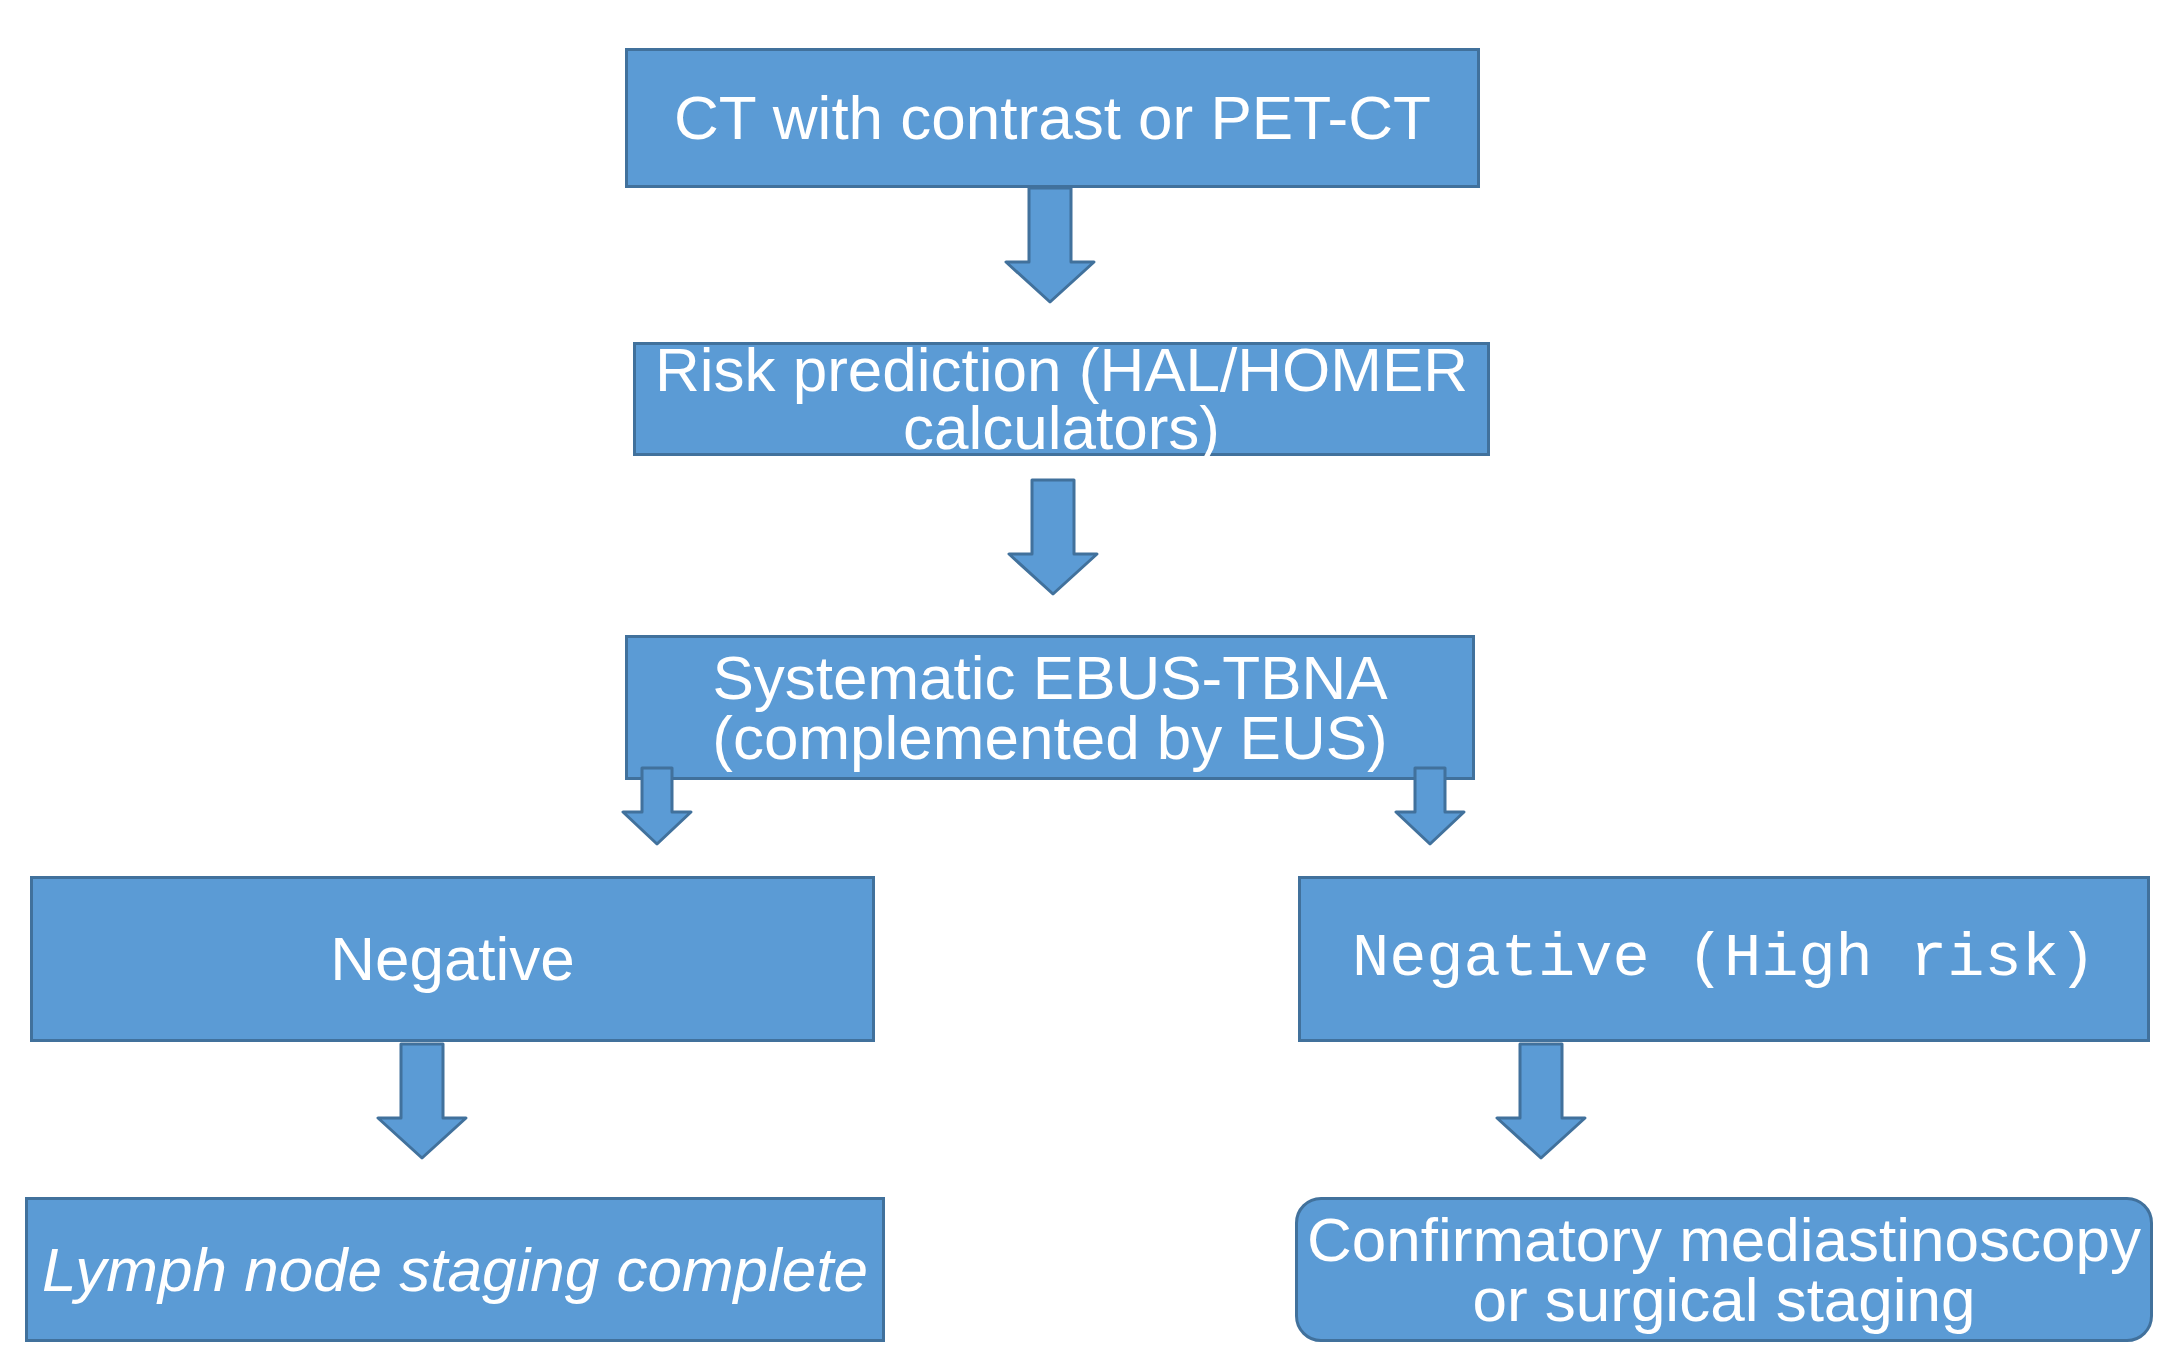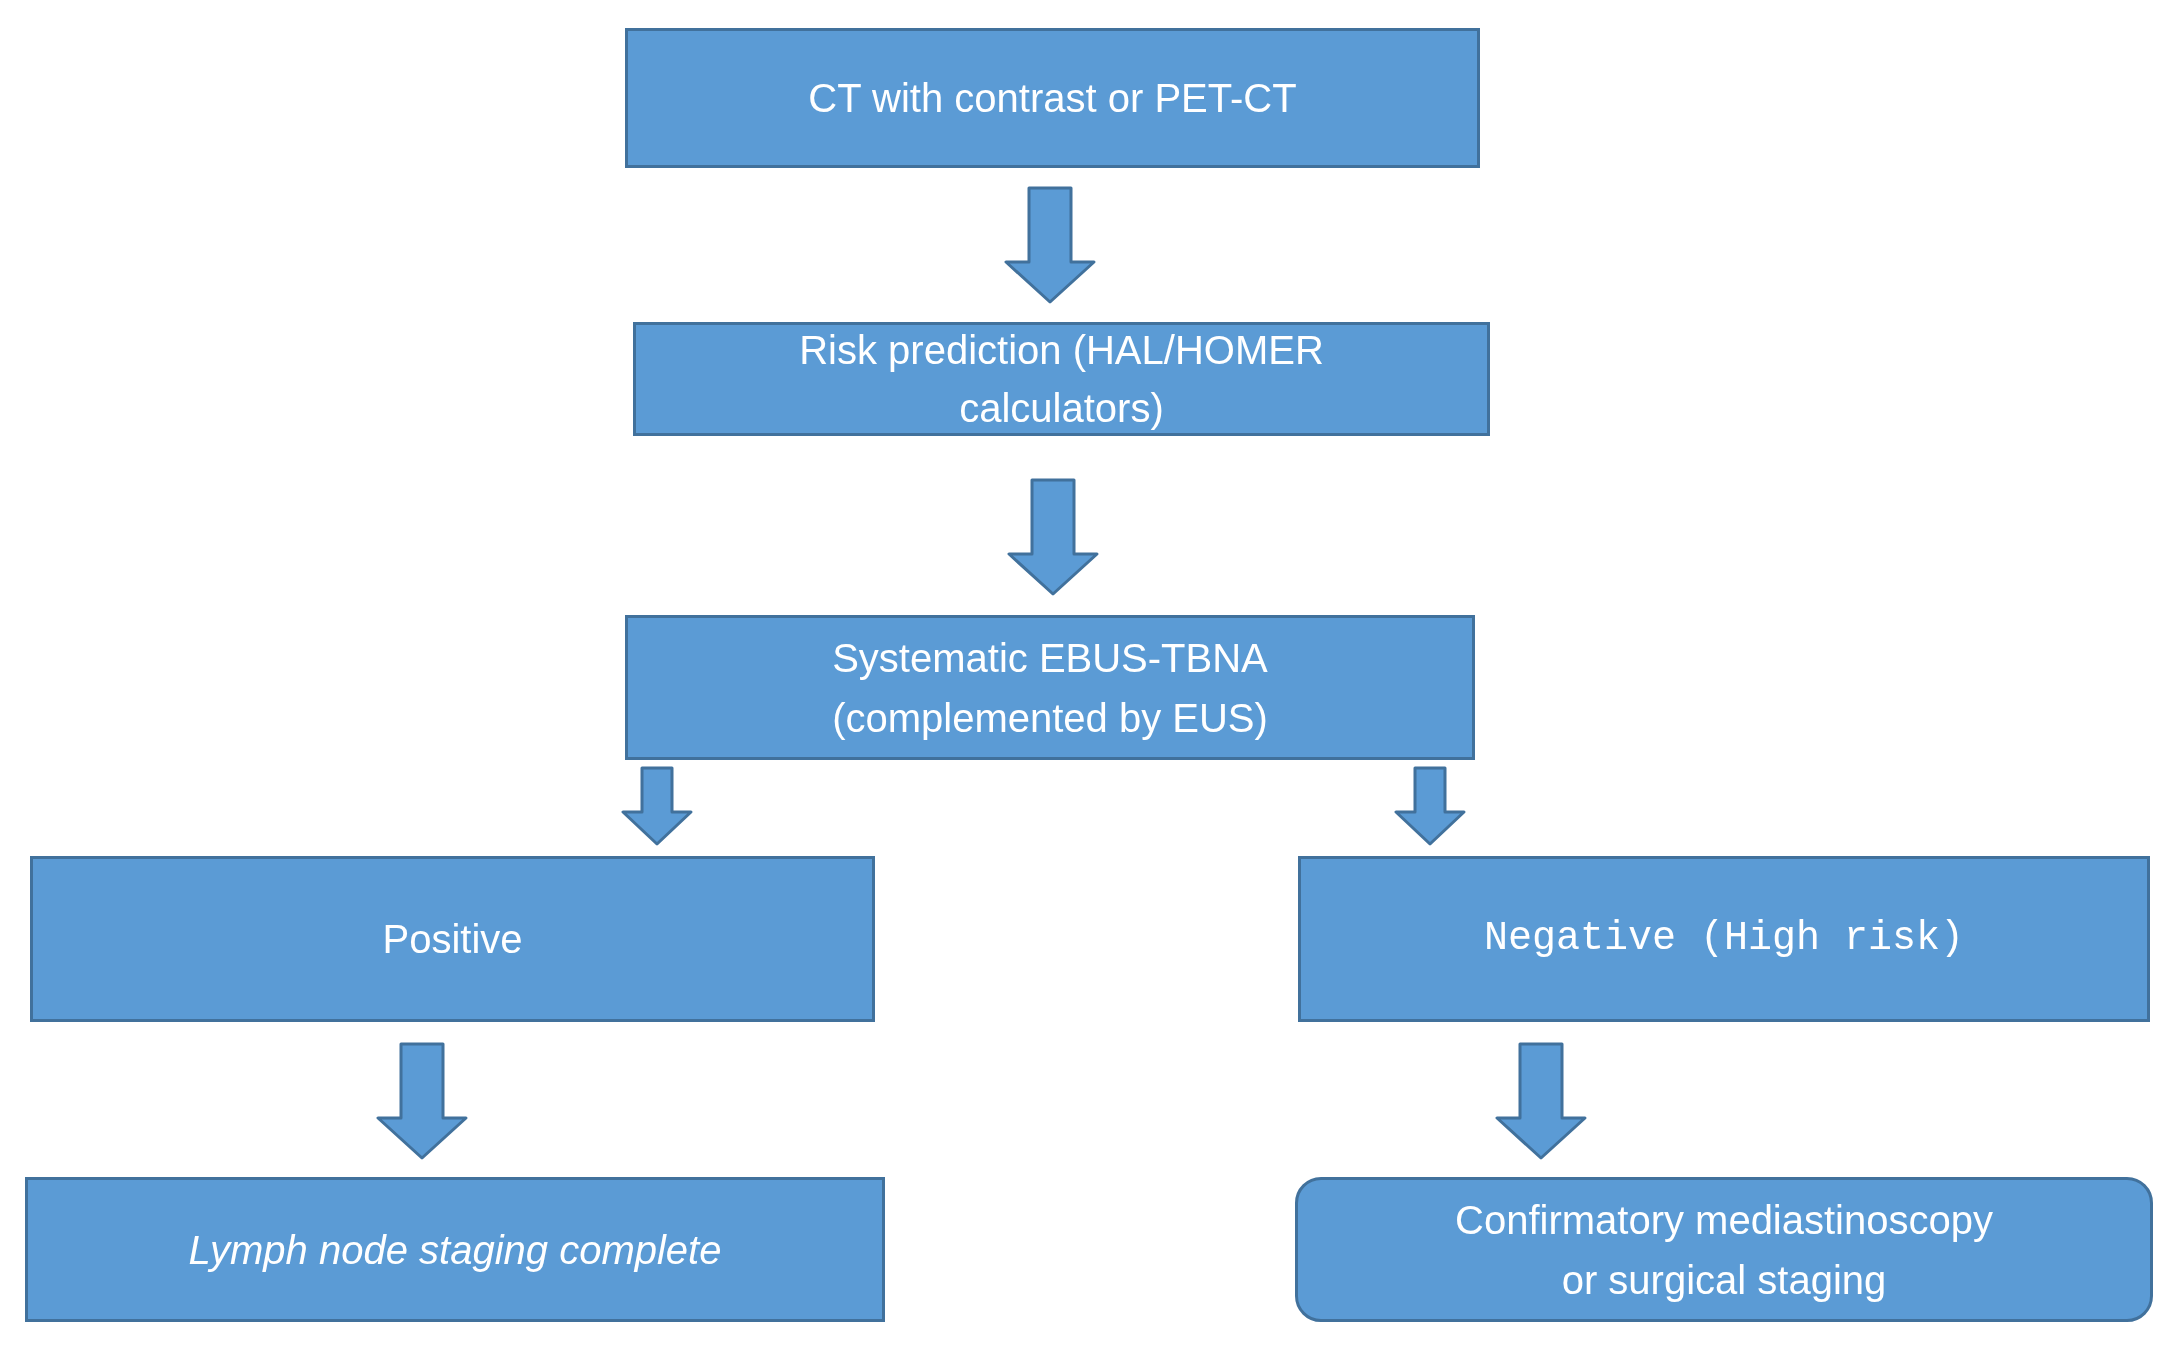--- a/index.html
+++ b/index.html
@@ -18,23 +18,24 @@
   .node {
     position: absolute;
     box-sizing: border-box;
     background: var(--node-fill, #5b9bd5);
     border: 3px solid var(--node-border, #41719c);
     color: var(--text-color, #ffffff);
     display: flex;
     align-items: center;
     justify-content: center;
     text-align: center;
-    font-size: 40px;
+    font-size: 62px;
     line-height: 60px;
     white-space: pre-line;
+    margin-top: 20px;
   }
   .arrow {
     position: absolute;
     display: block;
   }
   .arrow polygon {
     fill: var(--arrow-fill, #5b9bd5);
     stroke: var(--arrow-border, #41719c);
     stroke-width: 3;
     stroke-linejoin: round;
@@ -77,21 +78,21 @@
 (complemented by EUS)</div>
 
   <svg class="arrow" id="a-ebus-positive" width="72" height="80" viewBox="0 0 72 80">
     <polygon points="21,2 51,2 51,46 70,46 36,78 2,46 21,46"></polygon>
   </svg>
 
   <svg class="arrow" id="a-ebus-negative" width="72" height="80" viewBox="0 0 72 80">
     <polygon points="21,2 51,2 51,46 70,46 36,78 2,46 21,46"></polygon>
   </svg>
 
-  <div class="node" id="n-positive">Positive</div>
+  <div class="node" id="n-positive">Negative</div>
 
   <div class="node" id="n-negative">Negative (High risk)</div>
 
   <svg class="arrow" id="a-positive-done" width="92" height="118" viewBox="0 0 92 118">
     <polygon points="25,2 67,2 67,76 90,76 46,116 2,76 25,76"></polygon>
   </svg>
 
   <svg class="arrow" id="a-negative-conf" width="92" height="118" viewBox="0 0 92 118">
     <polygon points="25,2 67,2 67,76 90,76 46,116 2,76 25,76"></polygon>
   </svg>

